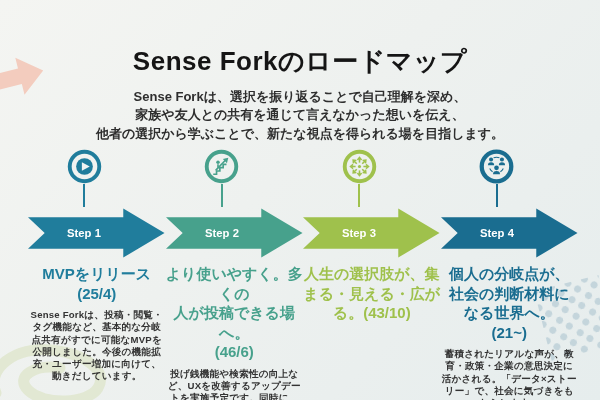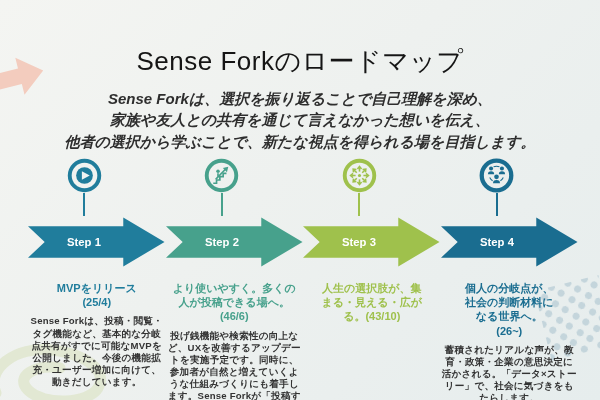--- a/index.html
+++ b/index.html
@@ -20,24 +20,24 @@
       radial-gradient(var(--decor-dots) 3.2px, transparent 3.8px),
       radial-gradient(var(--decor-dots) 3.2px, transparent 3.8px);
     background-size:17px 17px,17px 17px;
     background-position:0 0,9px 9px;
     opacity:.75;
   }
   .decor-edge{right:-3px;top:204px;width:14px;height:46px;}
 
   
   .header{position:relative;text-align:center;padding-top:44px;}
-  .title{font-size:26px;font-weight:normal;color:#151515;letter-spacing:.5px;}
+  .title{font-size:26px;font-weight:bold;color:#151515;letter-spacing:.5px;}
   .subtitle{
-    margin-top:9px;font-size:15px;line-height:1.42;color:#2e2e2e;
-    white-space:pre-line;font-weight:bold;font-style:italic;
+    margin-top:9px;font-size:13px;line-height:1.42;color:#2e2e2e;
+    white-space:pre-line;font-weight:bold;
   }
 
   
   .steps{
     position:relative;display:flex;justify-content:space-between;
     padding:6px 22px 0 28px;
   }
   .step{width:138px;position:relative;--c:#2a7f9c;}
   .icon-stem{
     width:36px;margin-left:calc(41% - 18px);
@@ -45,22 +45,22 @@
   }
   .badge{width:35px;height:35px;display:block;}
   .stem{width:2px;height:23px;background:var(--c);}
   .arrow{width:100%;height:52px;display:block;}
   .arrow polygon{fill:var(--c);}
   .arrow text{
     fill:#ffffff;font-size:11.5px;font-weight:bold;
     font-family:"Liberation Sans","DejaVu Sans",sans-serif;
   }
   .step-heading{
-    margin-top:13px;text-align:center;font-weight:bold;
-    font-size:11px;line-height:1.3;color:var(--c);white-space:pre-line;
+    margin-top:5px;text-align:center;font-weight:bold;
+    font-size:15px;line-height:1.3;color:var(--c);white-space:pre-line;
   }
   .step-body{
     margin-top:6px;text-align:center;font-size:9.6px;line-height:1.26;
     color:#333333;font-weight:bold;letter-spacing:.2px;
   }
   .ic-stroke{stroke:var(--c);fill:none;}
   .ic-fill{fill:var(--c);stroke:none;}
 </style>
 </head>
 <body style="--decor-arrow: #f3ccbe; --decor-spiral: #e0e7cf; --decor-dots: #b9cdd6; --decor-edge-dash: #cddfa6;">
@@ -193,18 +193,18 @@
         </svg>
         <div class="stem"></div>
       </div>
       <svg class="arrow" viewBox="0 0 140 52">
         <polygon points="0,10 97,10 97,1 139,26 97,51 97,42 0,42 17,26"></polygon>
         <text x="57" y="30" text-anchor="middle">Step 4</text>
       </svg>
       <div class="step-heading">個人の分岐点が、
 社会の判断材料に
 なる世界へ。
-(26~)</div>
+(21~)</div>
       <div class="step-body">蓄積されたリアルな声が、教育・政策・企業の意思決定に活かされる。「データ×ストーリー」で、社会に気づきをもたらします。</div>
     </div>
 
   </div>
 </div>
 
 </body></html>

